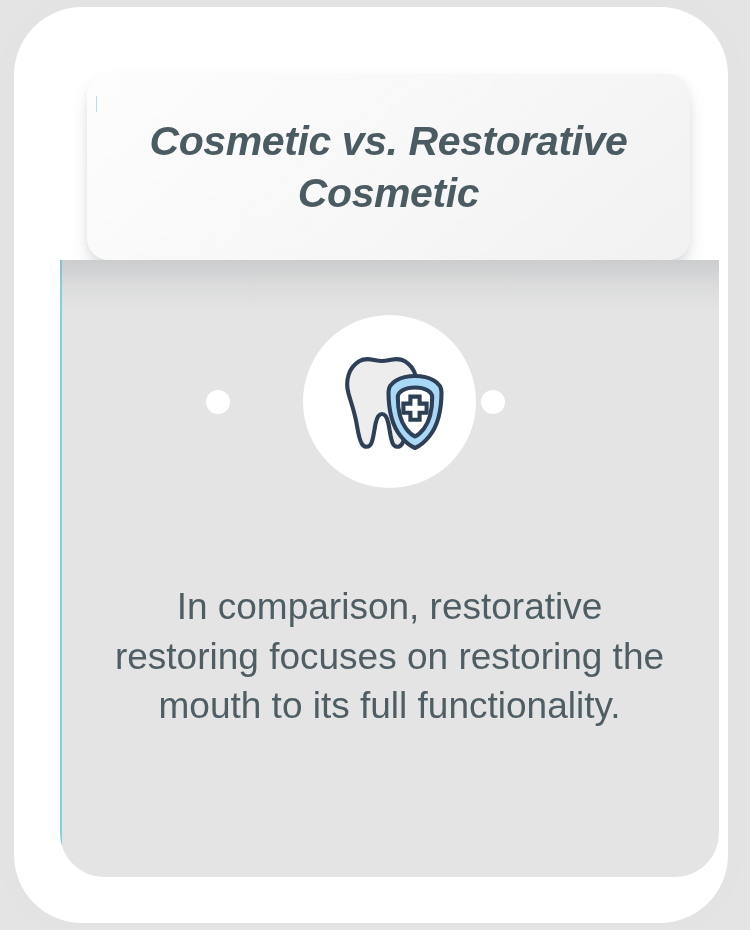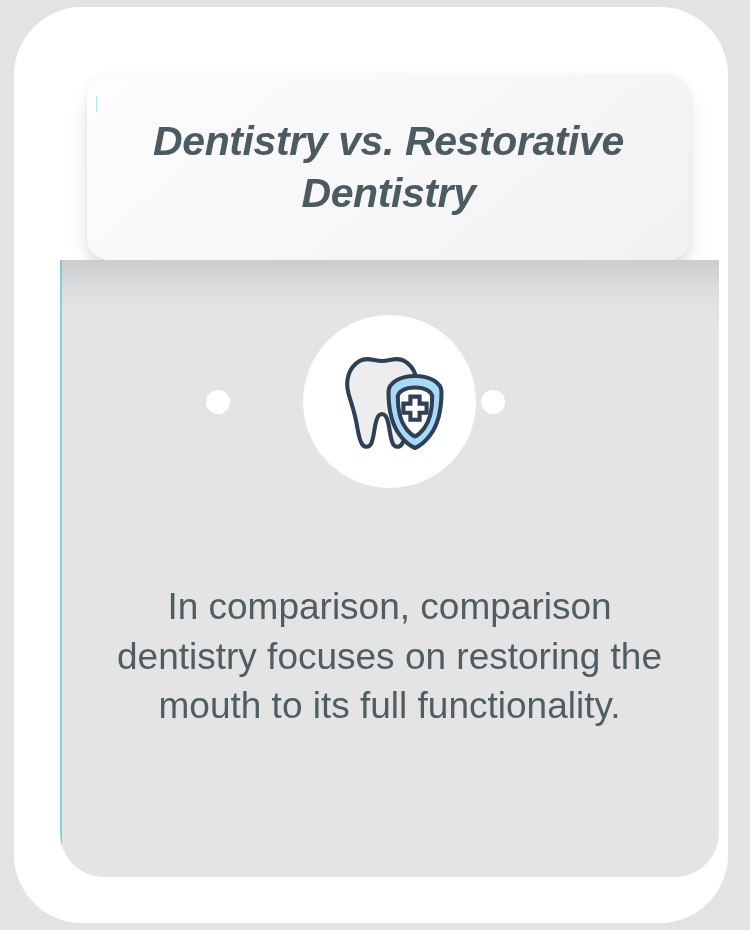--- a/index.html
+++ b/index.html
@@ -156,21 +156,21 @@
 </style>
 </head>
 <body>
 
 <div id="stage">
 
   <div class="outer-frame">
 
     <div class="title-card">
       <div class="title-accent-tick"></div>
-      <h1 class="title-text">Dentistry vs. Restorative Dentistry</h1>
+      <h1 class="title-text">Cosmetic vs. Restorative Cosmetic</h1>
     </div>
 
     <div class="inner-card">
       <div class="inner-card-accent"></div>
       <div class="inner-card-topshade"></div>
 
       <div class="icon-zone">
 
         <div class="icon-dot left"></div>
 
@@ -211,17 +211,17 @@
 
             <path d="M84.4 58.6 L93.6 58.6 L93.6 65.6 L100.6 65.6
                      L100.6 74.8 L93.6 74.8 L93.6 81.8 L84.4 81.8
                      L84.4 74.8 L77.4 74.8 L77.4 65.6 L84.4 65.6 Z" fill="#ffffff" stroke="#2e4057" stroke-width="4.1" stroke-linejoin="miter"></path>
           </svg>
         </div>
 
         <div class="icon-dot right"></div>
       </div>
 
-      <p class="body-text">In comparison, comparison dentistry focuses on restoring the mouth to its full functionality.</p>
+      <p class="body-text">In comparison, restorative restoring focuses on restoring the mouth to its full functionality.</p>
 
     </div>
   </div>
 </div>
 
 </body></html>

